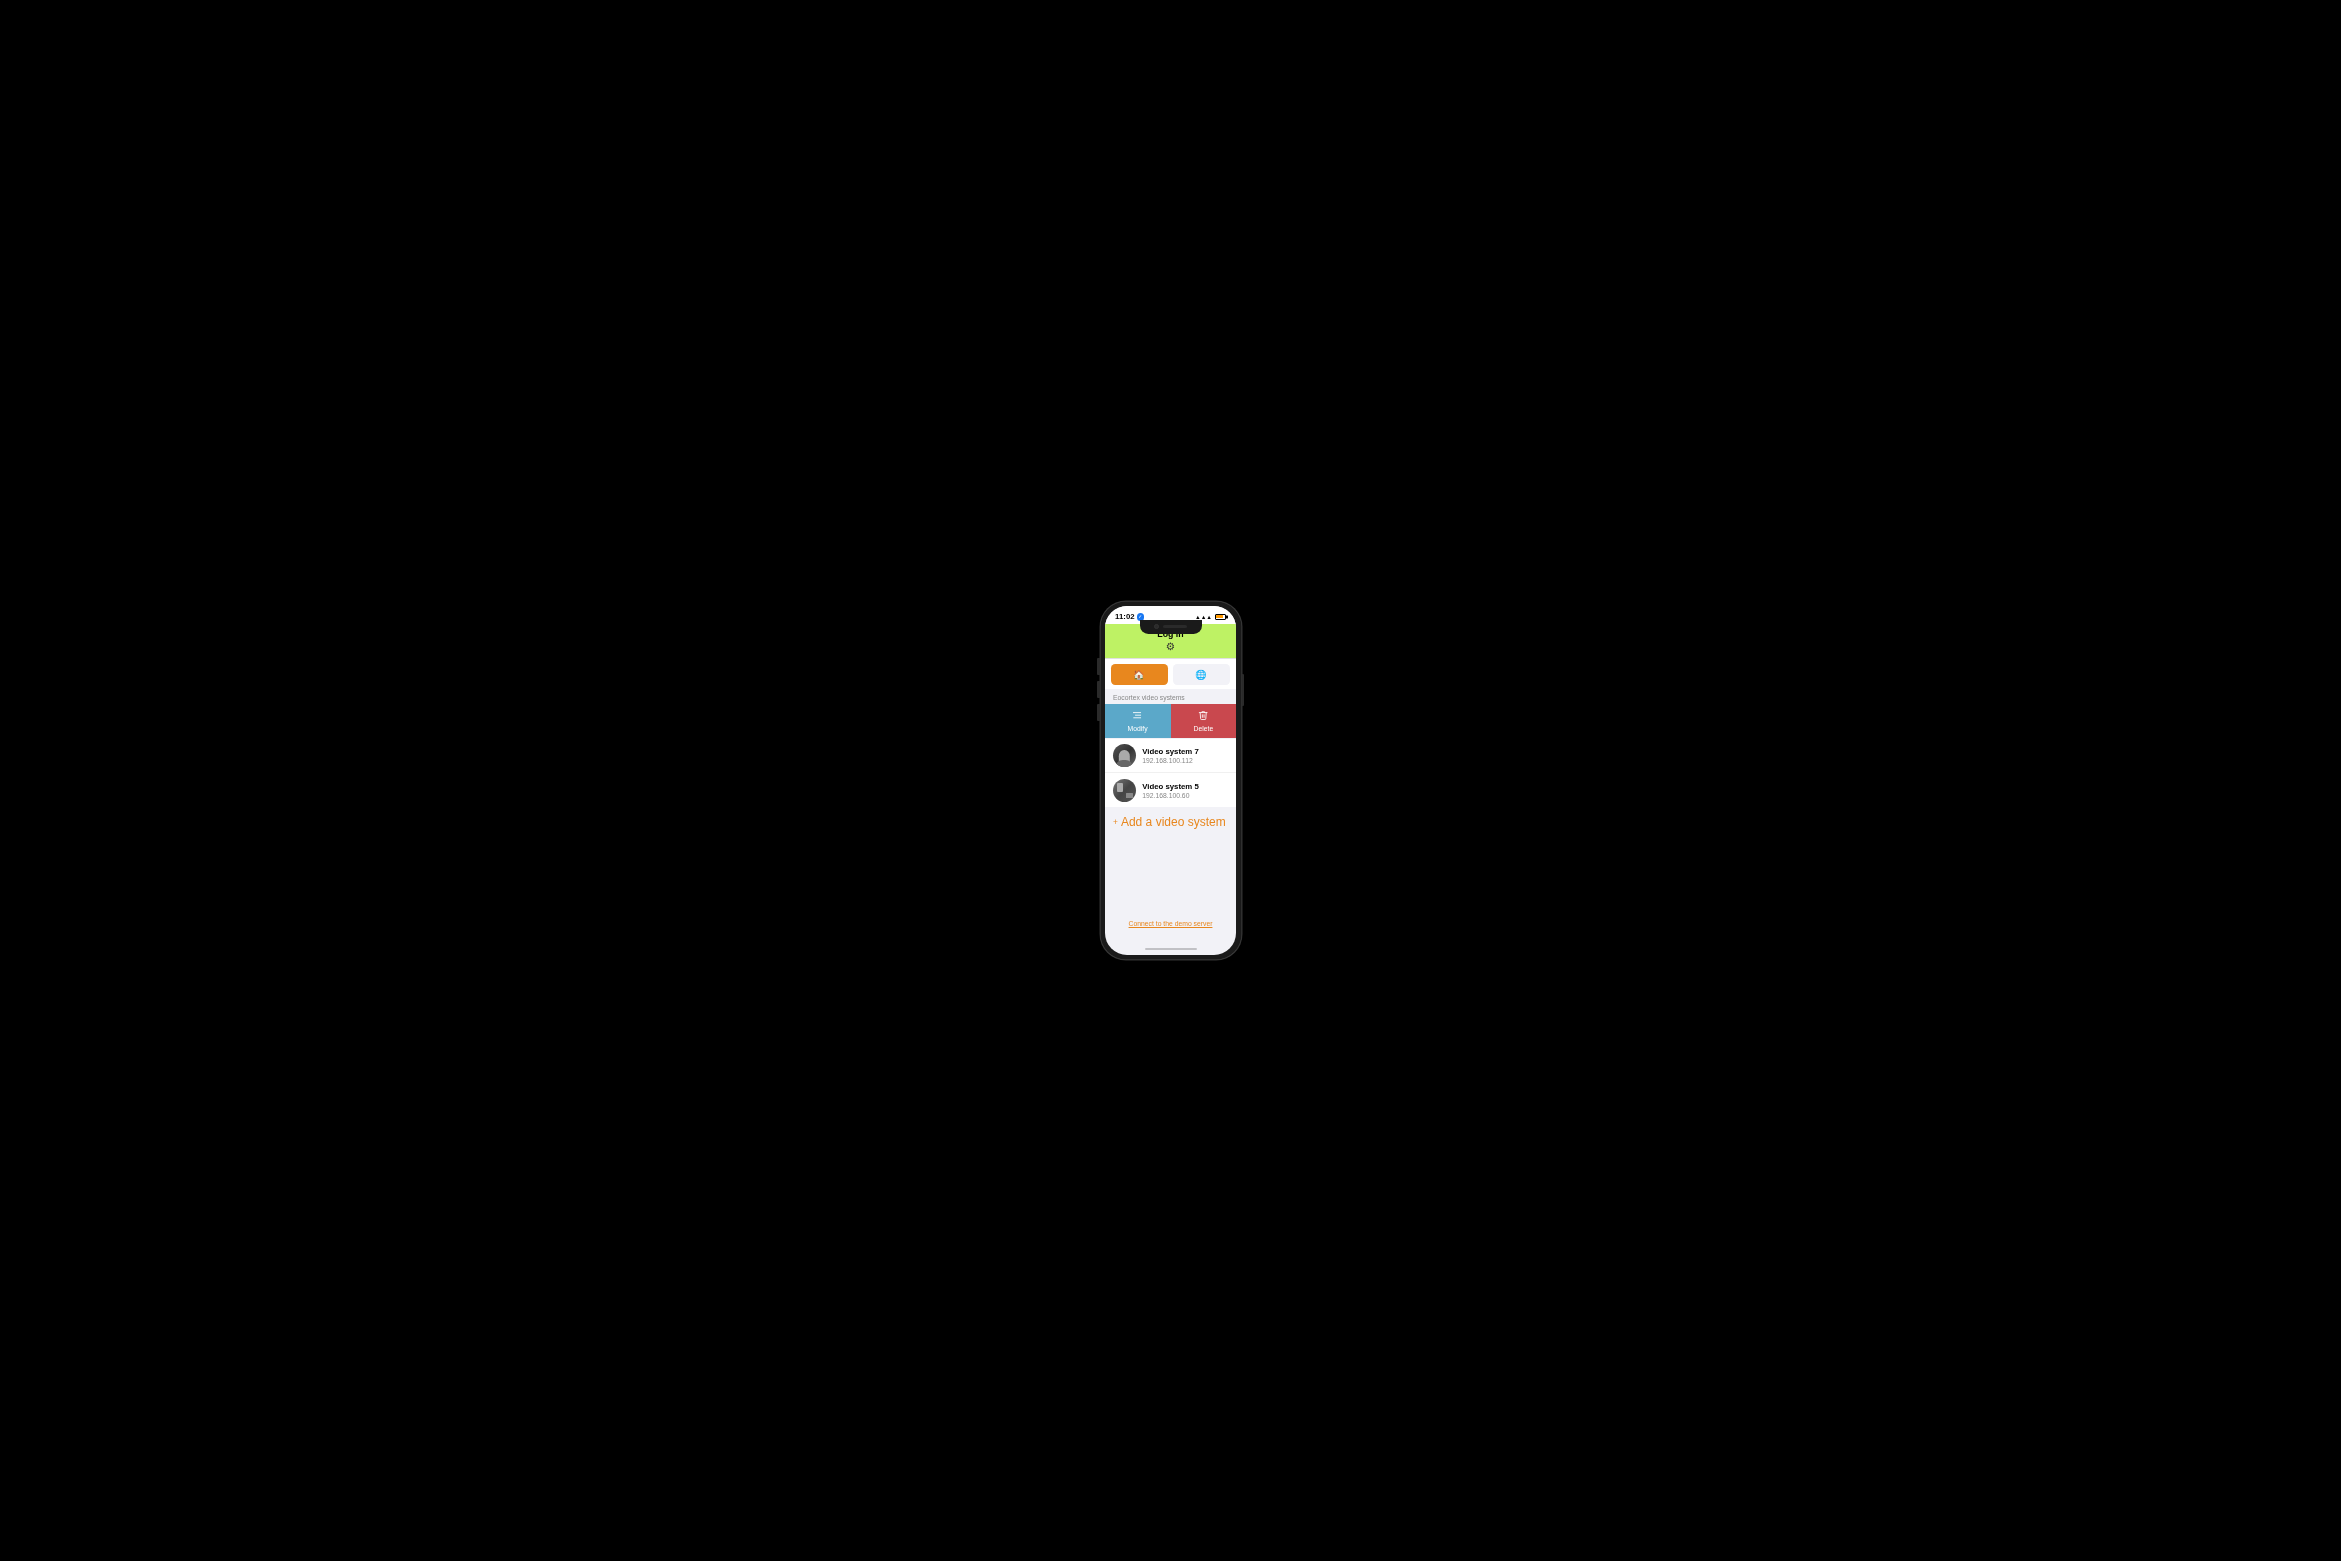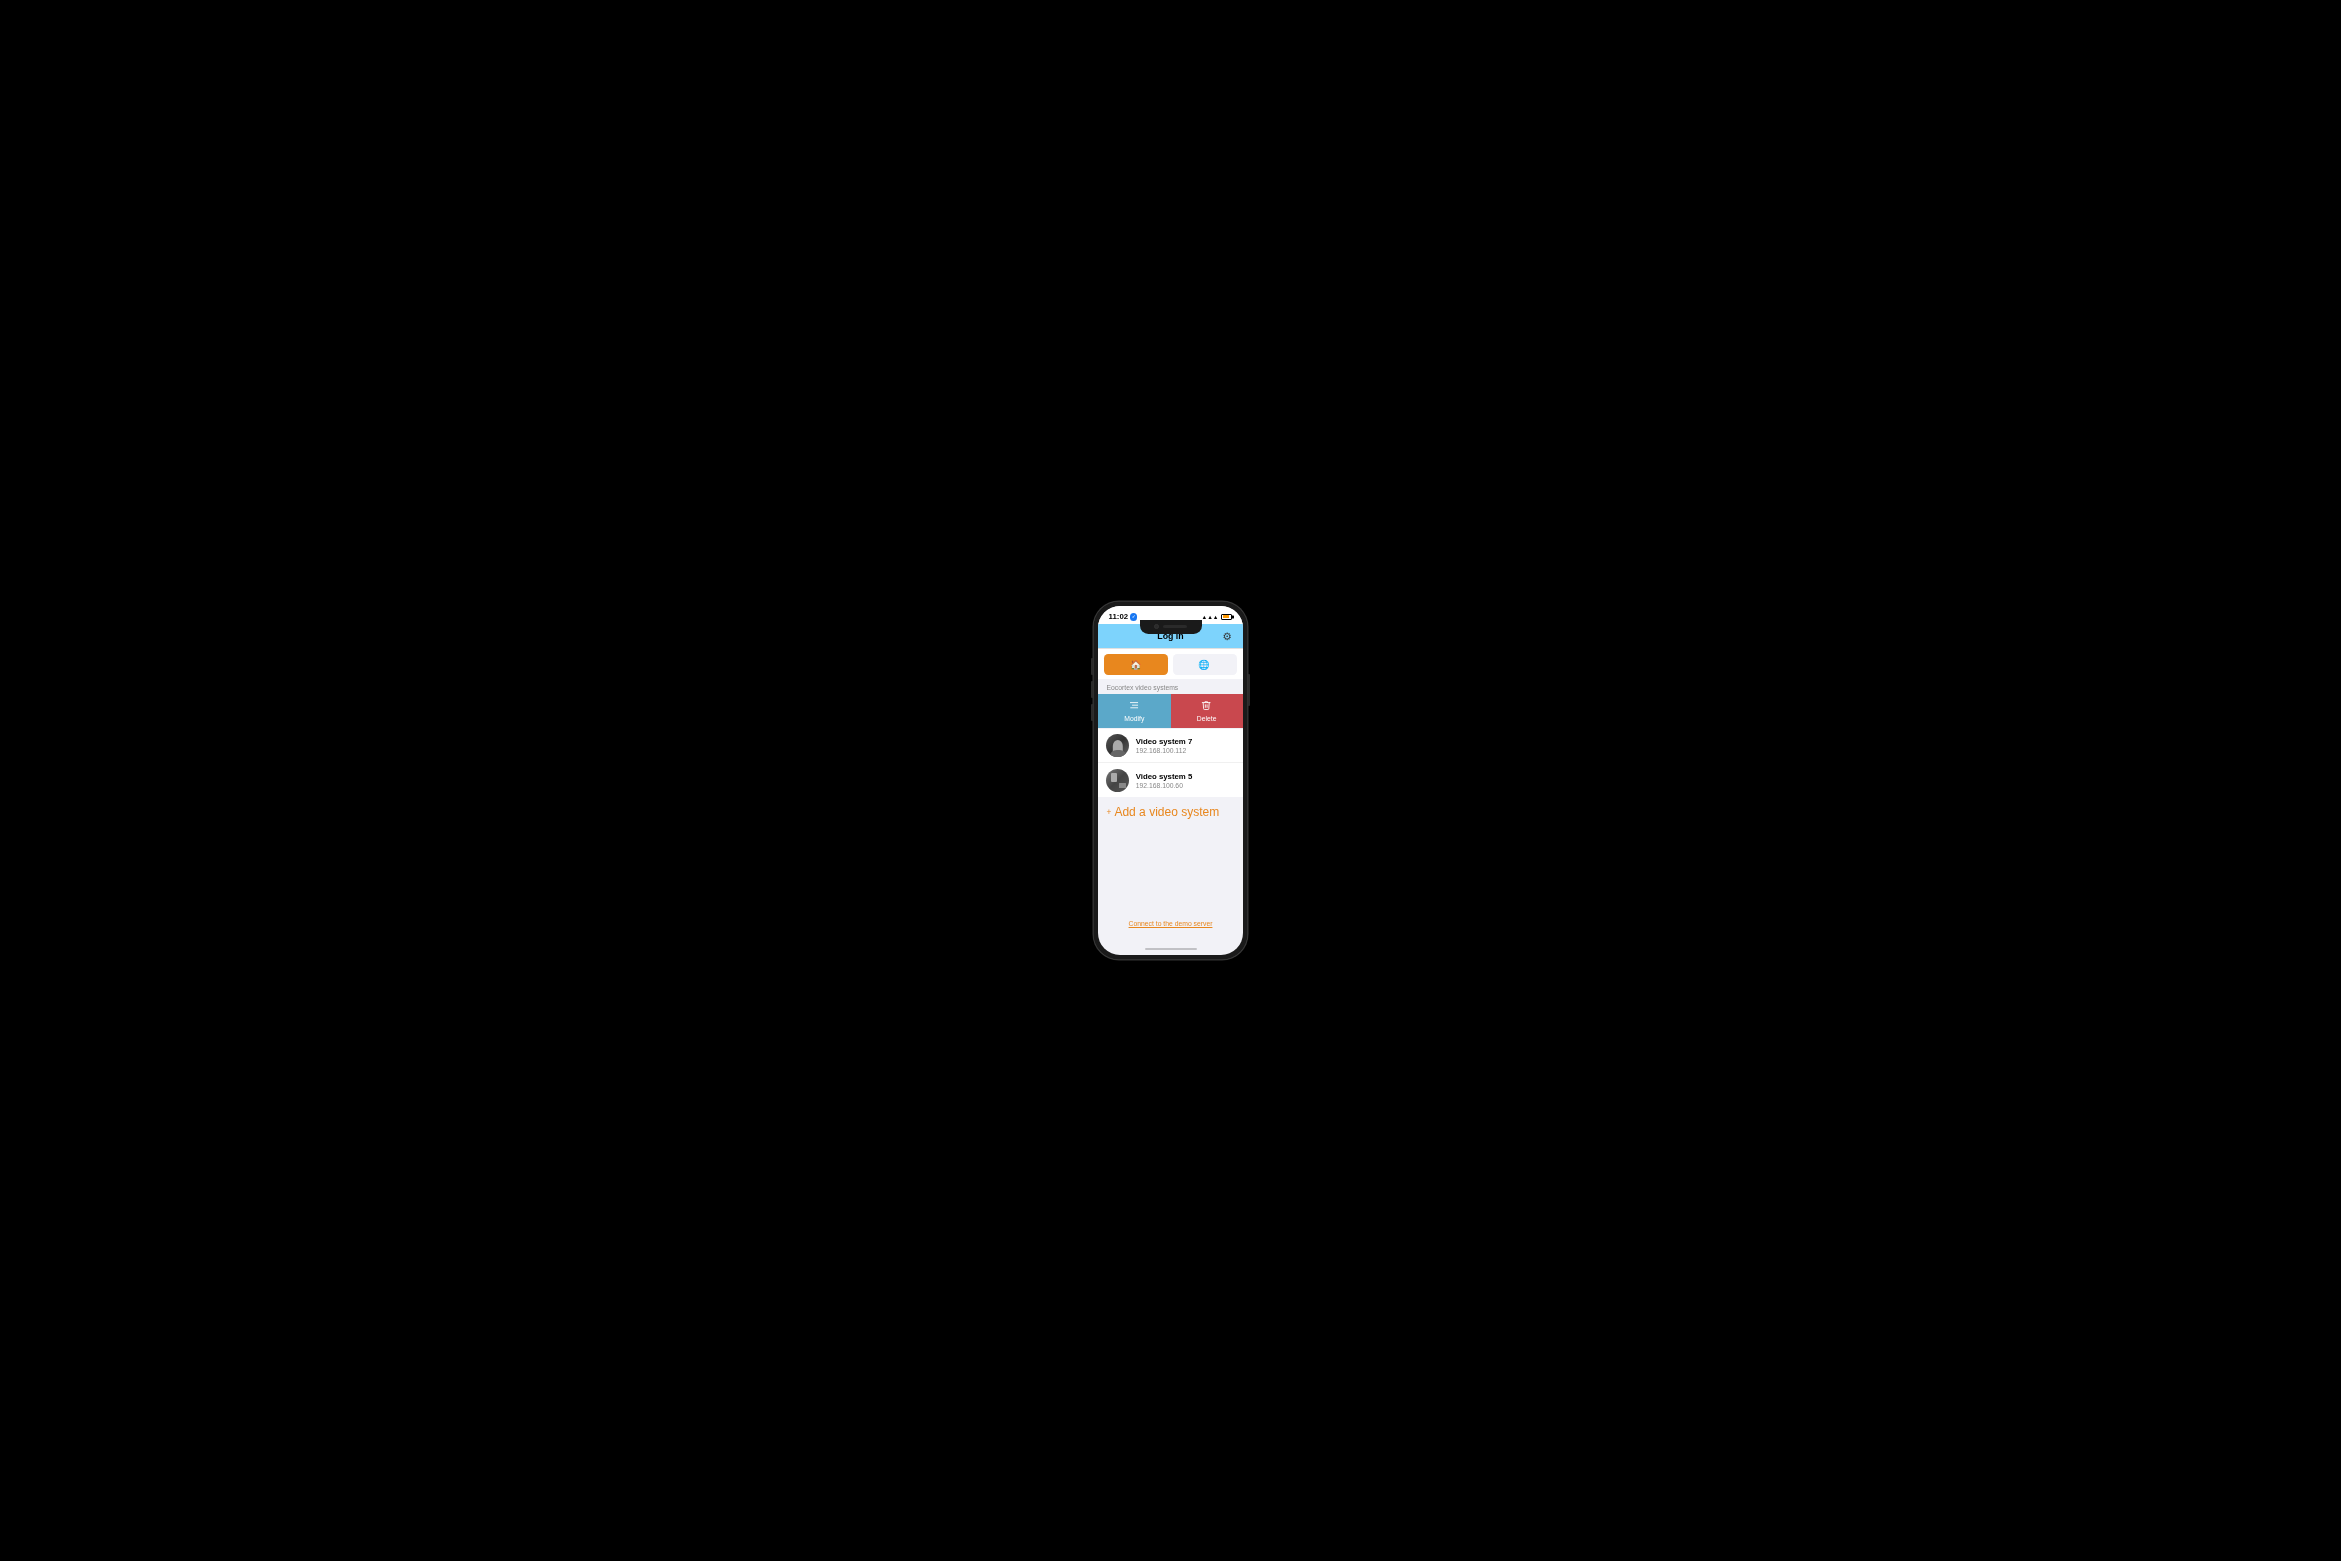--- a/index.html
+++ b/index.html
@@ -7,21 +7,21 @@
     body {
       background: #000;
       display: flex;
       justify-content: center;
       align-items: center;
       min-height: 100vh;
       font-family: -apple-system, BlinkMacSystemFont, 'Helvetica Neue', Arial, sans-serif;
     }
 
     .phone-outer {
-      width: 155px;
+      width: 142px;
       height: 359px;
       background: #1a1a1a;
       border-radius: 26px;
       padding: 5.2px;
       box-shadow:
         0 0 0 0.5px #333,
         0 10.4px 31px rgba(0,0,0,0.8),
         inset 0 0 0 0.5px #444;
       position: relative;
     }
@@ -159,27 +159,28 @@
 
     .notch-speaker {
       width: 24px;
       height: 2.6px;
       background: #2a2a2a;
       border-radius: 1.6px;
     }
 
     
     .app-header {
-      background: #7dd3fc;
+      background: #bef264;
       padding: 4.2px 8.3px 5.2px;
       display: flex;
       align-items: center;
       justify-content: space-between;
       flex-shrink: 0;
       border-bottom: 0.5px solid #e0e0e0;
+      flex-direction: column;
     }
 
     .app-title {
       font-size: 8.8px;
       font-weight: 600;
       color: #000;
       flex: 1;
       text-align: center;
     }
 

